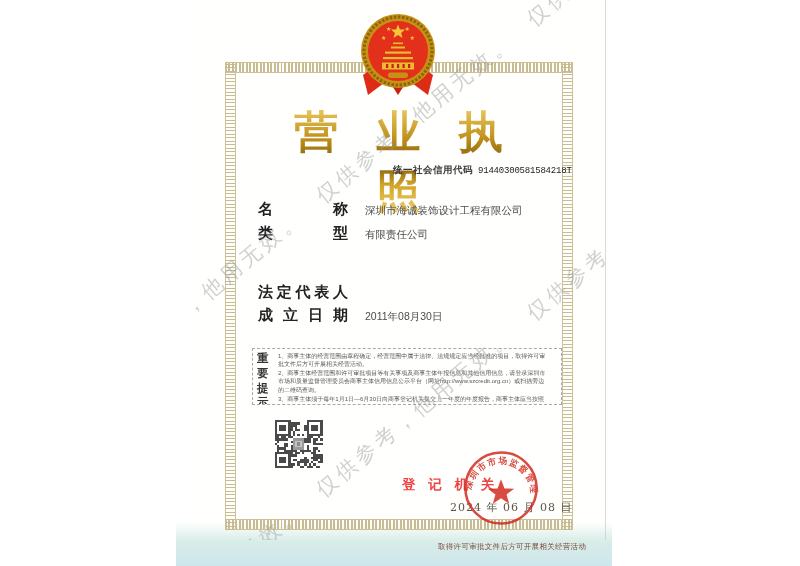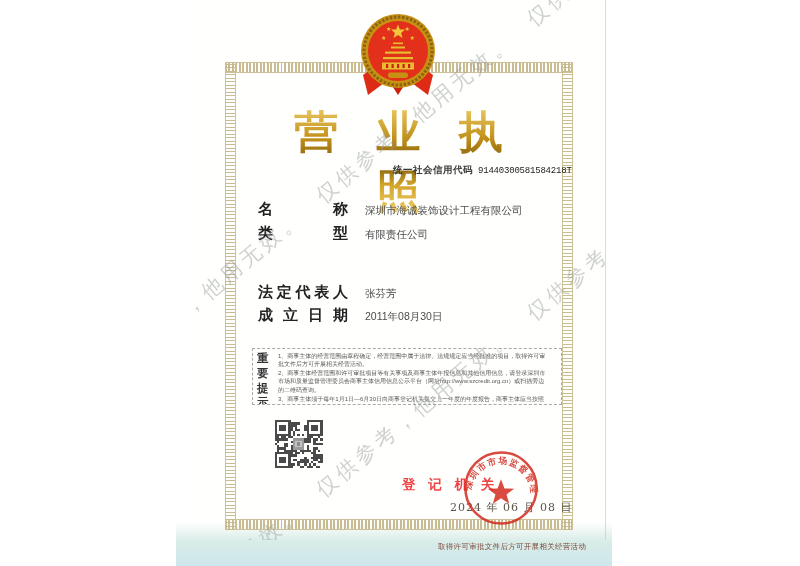--- a/index.html
+++ b/index.html
@@ -107,21 +107,20 @@
   <div class="row r-type">
     <span class="lab">类型</span>
     <span class="val">有限责任公司</span>
   </div>
   <div class="row r-name">
     <span class="lab">名称</span>
     <span class="val">深圳市海诚装饰设计工程有限公司</span>
   </div>
   <div class="row r-rep">
     <span class="lab">法定代表人</span>
-    <span class="val">张芬芳</span>
   </div>
   <div class="row r-est">
     <span class="lab">成立日期</span>
     <span class="val">2011年08月30日</span>
   </div>
 
   <div class="notice">
     <div class="notice-head">重要提示</div>
     <div class="notice-body">
       <div>1、商事主体的经营范围由章程确定，经营范围中属于法律、法规规定应当经批准的项目，取得许可审批文件后方可开展相关经营活动。</div>

